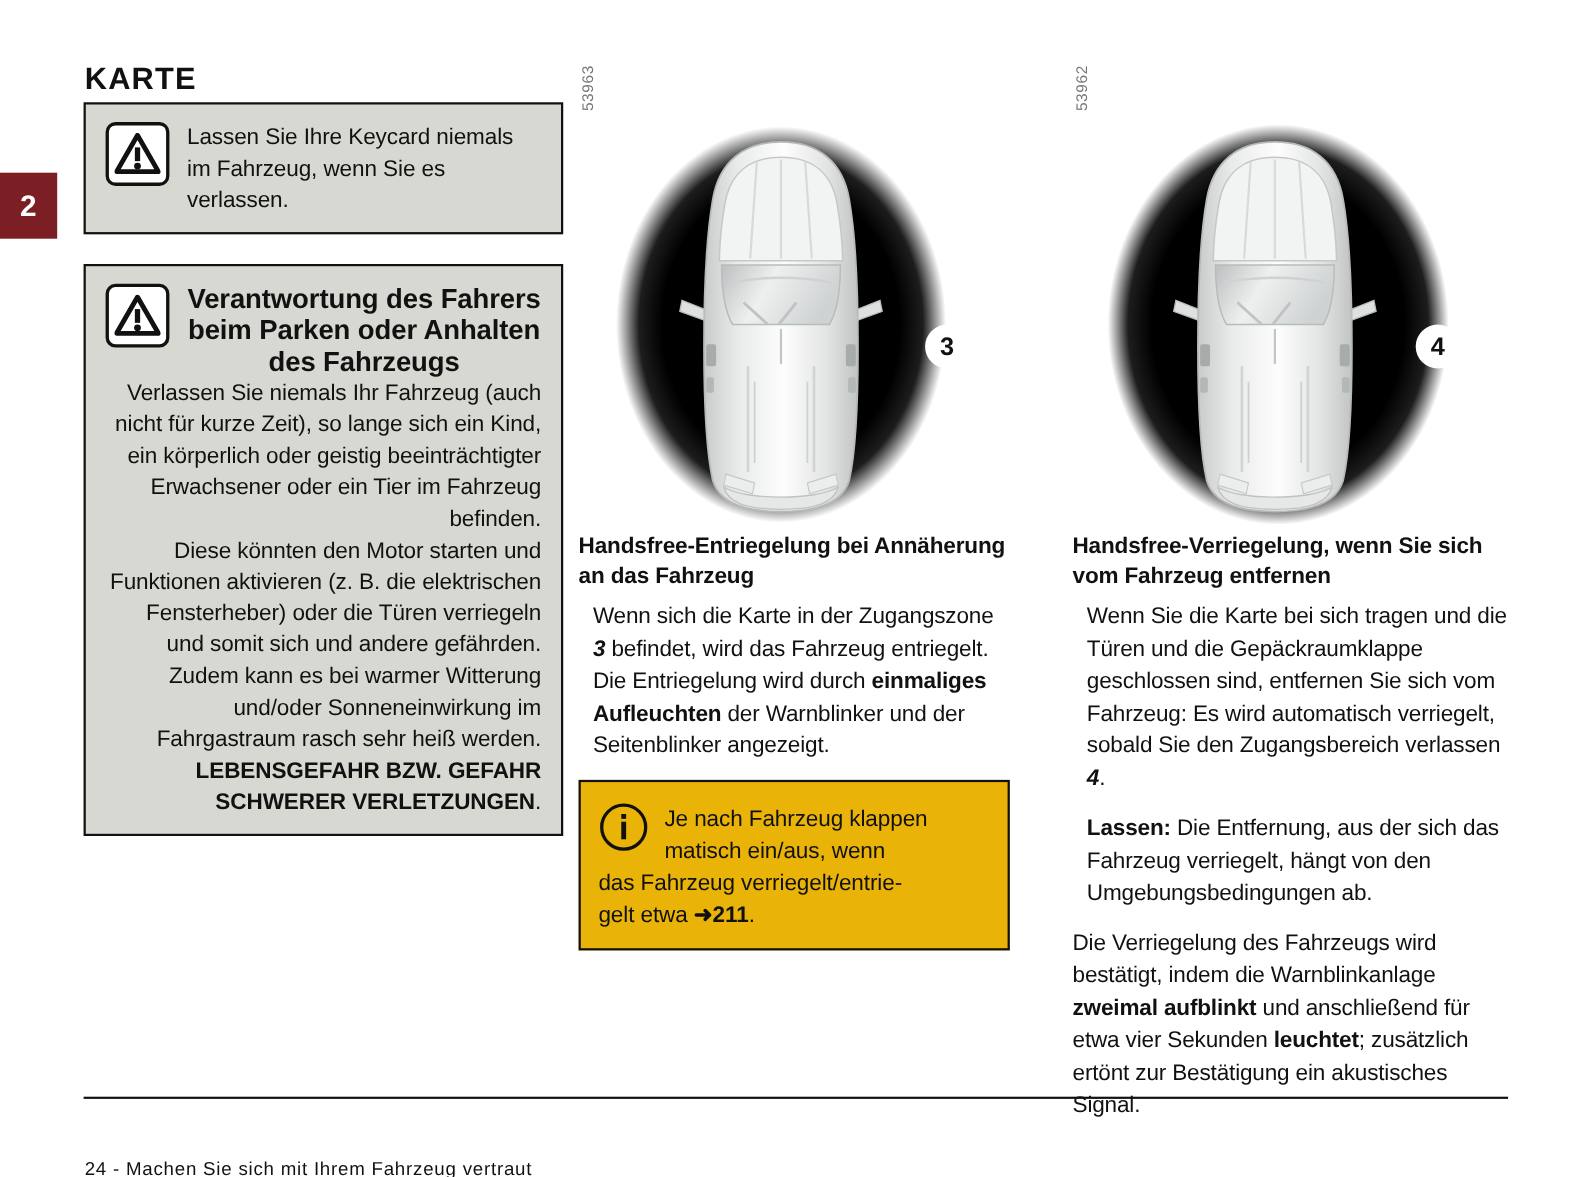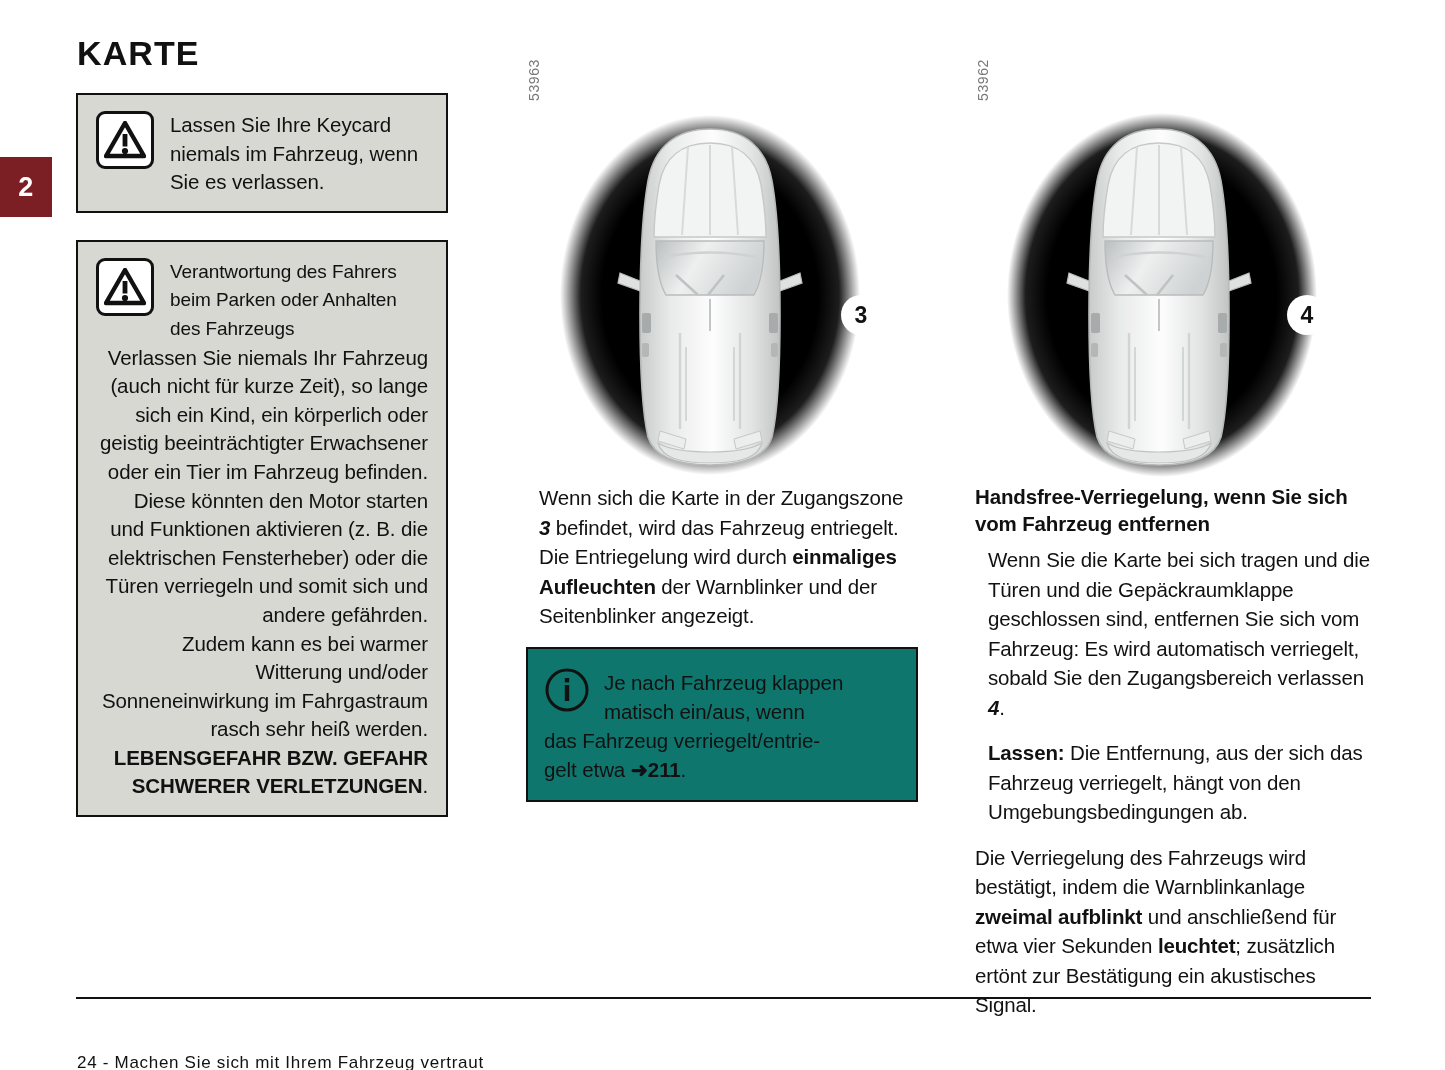--- a/index.html
+++ b/index.html
@@ -30,32 +30,32 @@
     display: flex;
     align-items: center;
     justify-content: center;
     letter-spacing: 0.5px;
   }
 
   
   .page-title {
     position: absolute;
     left: 77px;
-    top: 34px;
-    font-size: 34px;
+    top: 56px;
+    font-size: 28px;
     font-weight: bold;
     letter-spacing: 1.1px;
   }
 
   
   .col-left {
     position: absolute;
     left: 76px;
     top: 93px;
-    width: 372px;
+    width: 436px;
   }
   .col-mid {
     position: absolute;
     left: 526px;
     top: 93px;
     width: 392px;
   }
   .col-right {
     position: absolute;
     left: 975px;
@@ -79,24 +79,25 @@
   .warn-body {
     flex: 1;
     min-width: 0;
   }
   .warn-text {
     font-size: 20.5px;
     line-height: 28.6px;
     letter-spacing: -0.1px;
   }
   .warn-head {
-    font-size: 19px;
+    font-size: 25px;
     line-height: 28.6px;
-    font-weight: normal;
+    font-weight: bold;
     letter-spacing: -0.1px;
+    text-align: center;
   }
   .warn-cont {
     font-size: 20.5px;
     line-height: 28.6px;
     letter-spacing: -0.1px;
     margin-top: 0;
     text-align: right;
   }
   .warn-strong {
     font-weight: bold;
@@ -113,21 +114,21 @@
     background: #ffffff;
     display: flex;
     align-items: center;
     justify-content: center;
   }
   .tri-icon svg { display: block; }
 
   
   .info-box {
     border: 2px solid #111111;
-    background: #0f766e;
+    background: #eab308;
     box-sizing: border-box;
     padding: 18px 16px 16px 16px;
   }
   .info-inner {
     display: flex;
     align-items: flex-start;
     gap: 14px;
   }
   .info-icon {
     width: 46px;
@@ -322,20 +323,21 @@
           <path d="M102 332 L128 340 L126 350 L100 342 Z" fill="#eceded" stroke="#c6c8c8" stroke-width="1"></path>
           <path d="M202 332 L176 340 L178 350 L204 342 Z" fill="#eceded" stroke="#c6c8c8" stroke-width="1"></path>
         </g>
 
         <circle cx="303" cy="216" r="20" fill="#ffffff"></circle>
         <text x="303" y="224" text-anchor="middle" font-family="Liberation Sans, sans-serif" font-size="23" font-weight="bold" fill="#111111">3</text>
       </svg>
     </div>
   </div>
 
+  <div class="sec-head">Handsfree-Entriegelung bei Annäherung an das Fahrzeug</div>
 
   <div class="sec-para tight"><span>Wenn sich die Karte in der Zugangszone </span><span class="bi">3</span><span> befindet, wird das Fahrzeug entriegelt. Die Entriegelung wird durch </span><span class="b">einmaliges Aufleuchten</span><span> der Warnblinker und der Seitenblinker angezeigt.</span></div>
 
   <div class="info-box">
     <div class="info-inner">
       <div class="info-icon">
         <svg width="46" height="46" viewBox="0 0 46 46" aria-hidden="true">
           <circle cx="23" cy="23" r="20" fill="none" stroke="#111111" stroke-width="3"></circle>
           <rect x="20.8" y="18" width="4.4" height="16" fill="#111111"></rect>
           <rect x="20.8" y="11" width="4.4" height="4.4" fill="#111111"></rect>

